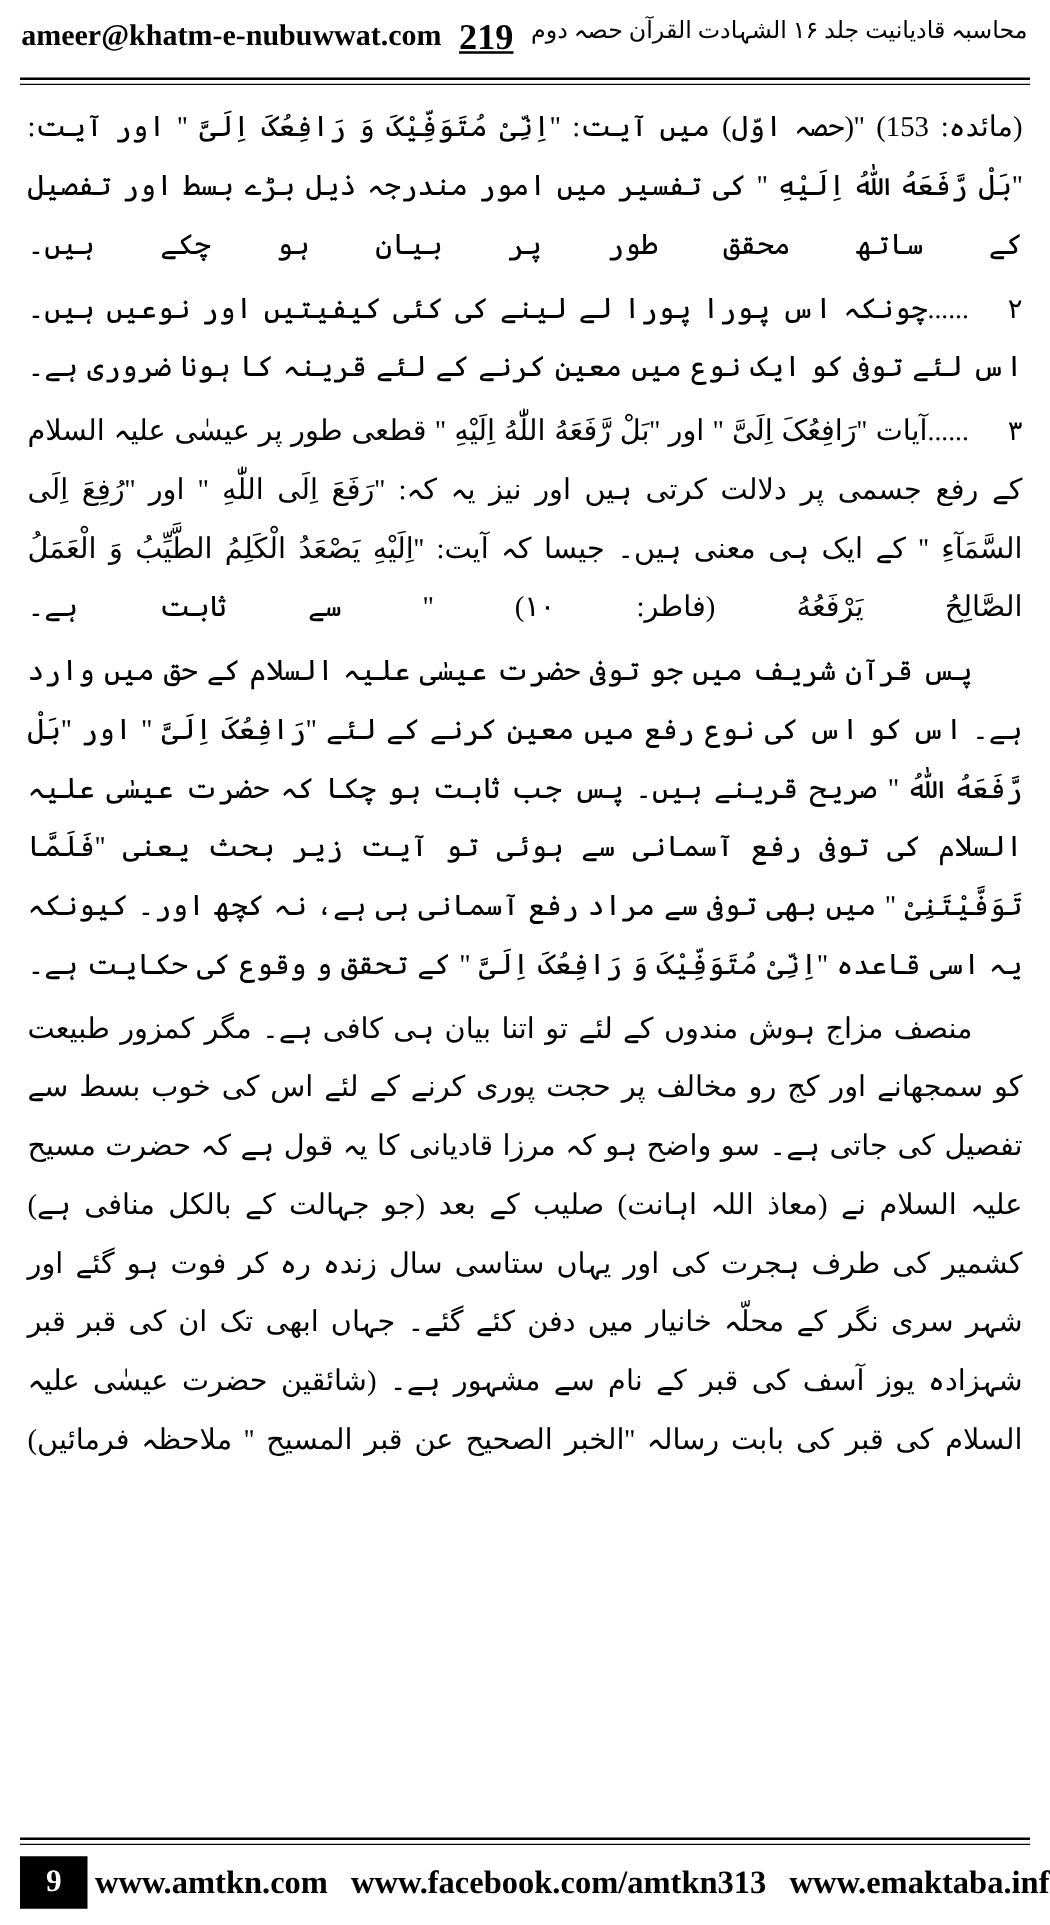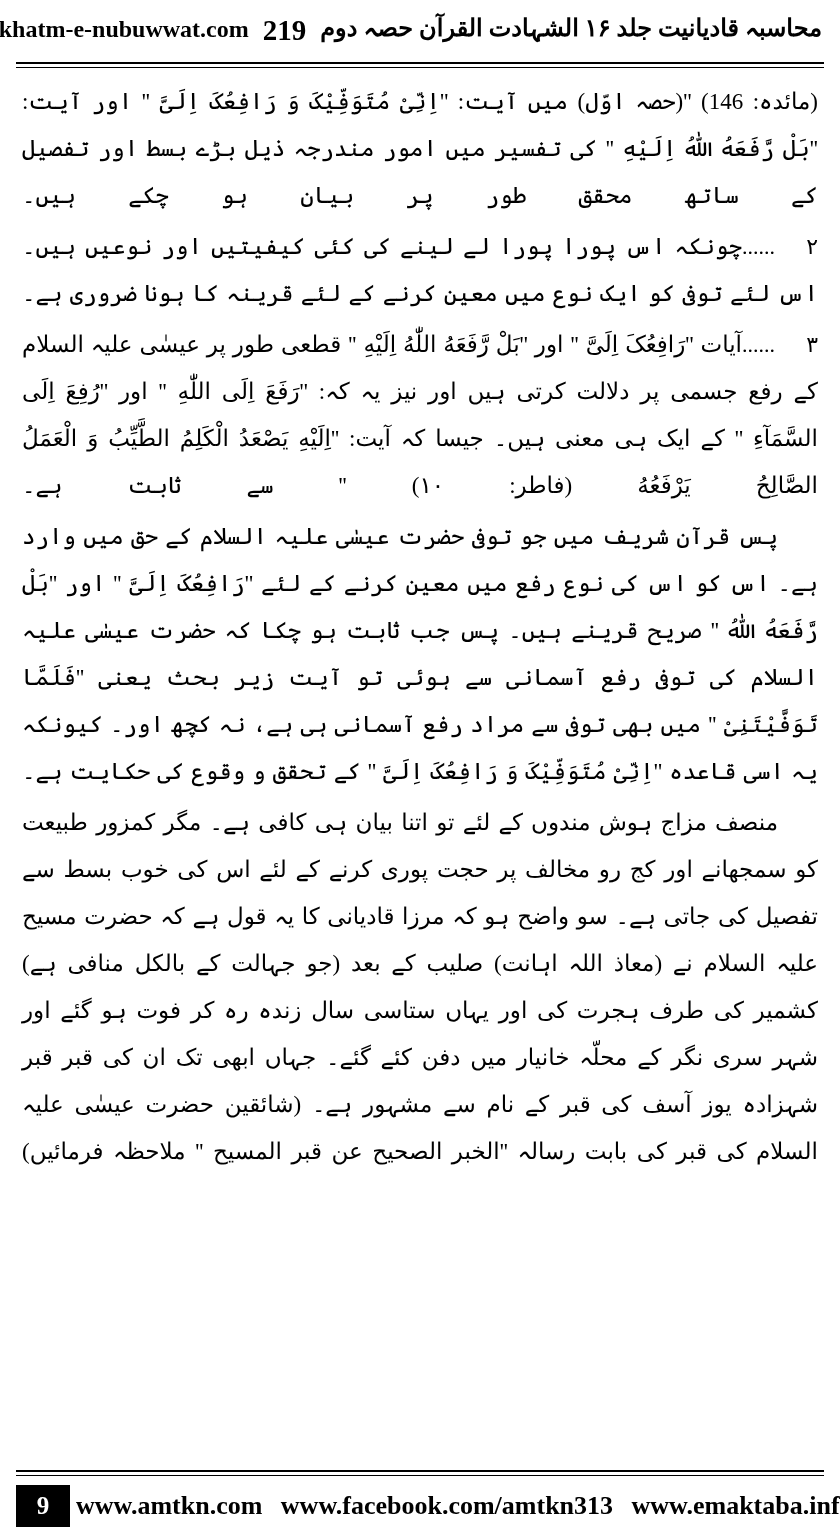--- a/index.html
+++ b/index.html
@@ -30,34 +30,35 @@
     left: 18px;
     right: 18px;
     height: 48px;
     display: flex;
     align-items: flex-start;
     justify-content: space-between;
     direction: rtl;
   }
   .header-right {
     font-family: "Liberation Serif", serif;
-    font-size: 24px;
-    font-weight: 700;
+    font-size: 19px;
+    font-weight: 400;
     line-height: 1.2;
     letter-spacing: 0px;
     direction: rtl;
     white-space: nowrap;
     padding-top: 2px;
   }
   .header-page-number {
     font-family: "Liberation Serif", serif;
     font-size: 29px;
     font-weight: 700;
     padding: 0 14px;
     padding-top: 2px;
+    text-decoration: underline;
   }
   .header-left {
     font-family: "Liberation Serif", serif;
     font-size: 24px;
     font-weight: 700;
     direction: ltr;
     white-space: nowrap;
     padding-top: 4px;
   }
   .rule {
@@ -178,21 +179,21 @@
   <div class="header">
     <div class="header-right">محاسبہ قادیانیت جلد ۱۶ الشہادت القرآن حصہ دوم</div>
     <div class="header-page-number">219</div>
     <div class="header-left">ameer@khatm-e-nubuwwat.com</div>
   </div>
   <div class="rule"></div>
   <div class="rule2"></div>
 
   <div class="body-area">
 
-    <p class="para full-just">(مائدہ: 146) ''(حصہ اوّل) میں آیت: ''اِنِّیْ مُتَوَفِّیْکَ وَ رَافِعُکَ اِلَیَّ '' اور آیت: ''بَلْ رَّفَعَهُ اللّٰهُ اِلَیْهِ '' کی تفسیر میں امور مندرجہ ذیل بڑے بسط اور تفصیل کے ساتھ محقق طور پر بیان ہو چکے ہیں۔</p>
+    <p class="para full-just">(مائدہ: 153) ''(حصہ اوّل) میں آیت: ''اِنِّیْ مُتَوَفِّیْکَ وَ رَافِعُکَ اِلَیَّ '' اور آیت: ''بَلْ رَّفَعَهُ اللّٰهُ اِلَیْهِ '' کی تفسیر میں امور مندرجہ ذیل بڑے بسط اور تفصیل کے ساتھ محقق طور پر بیان ہو چکے ہیں۔</p>
 
 
     <p class="para full-just">
       <span class="num-marker">۲ ......</span><span>چونکہ اس پورا پورا لے لینے کی کئی کیفیتیں اور نوعیں ہیں۔ اس لئے توفی کو ایک نوع میں معین کرنے کے لئے قرینہ کا ہونا ضروری ہے۔</span>
     </p>
 
     <p class="para full-just">
       <span class="num-marker">۳ ......</span><span>آیات ''رَافِعُکَ اِلَیَّ '' اور ''بَلْ رَّفَعَهُ اللّٰهُ اِلَیْهِ '' قطعی طور پر عیسٰی علیہ السلام کے رفع جسمی پر دلالت کرتی ہیں اور نیز یہ کہ: ''رَفَعَ اِلَی اللّٰهِ '' اور ''رُفِعَ اِلَی السَّمَآءِ '' کے ایک ہی معنی ہیں۔ جیسا کہ آیت: ''اِلَیْهِ یَصْعَدُ الْکَلِمُ الطَّیِّبُ وَ الْعَمَلُ الصَّالِحُ یَرْفَعُهُ (فاطر: ۱۰) '' سے ثابت ہے۔</span>
     </p>
 

